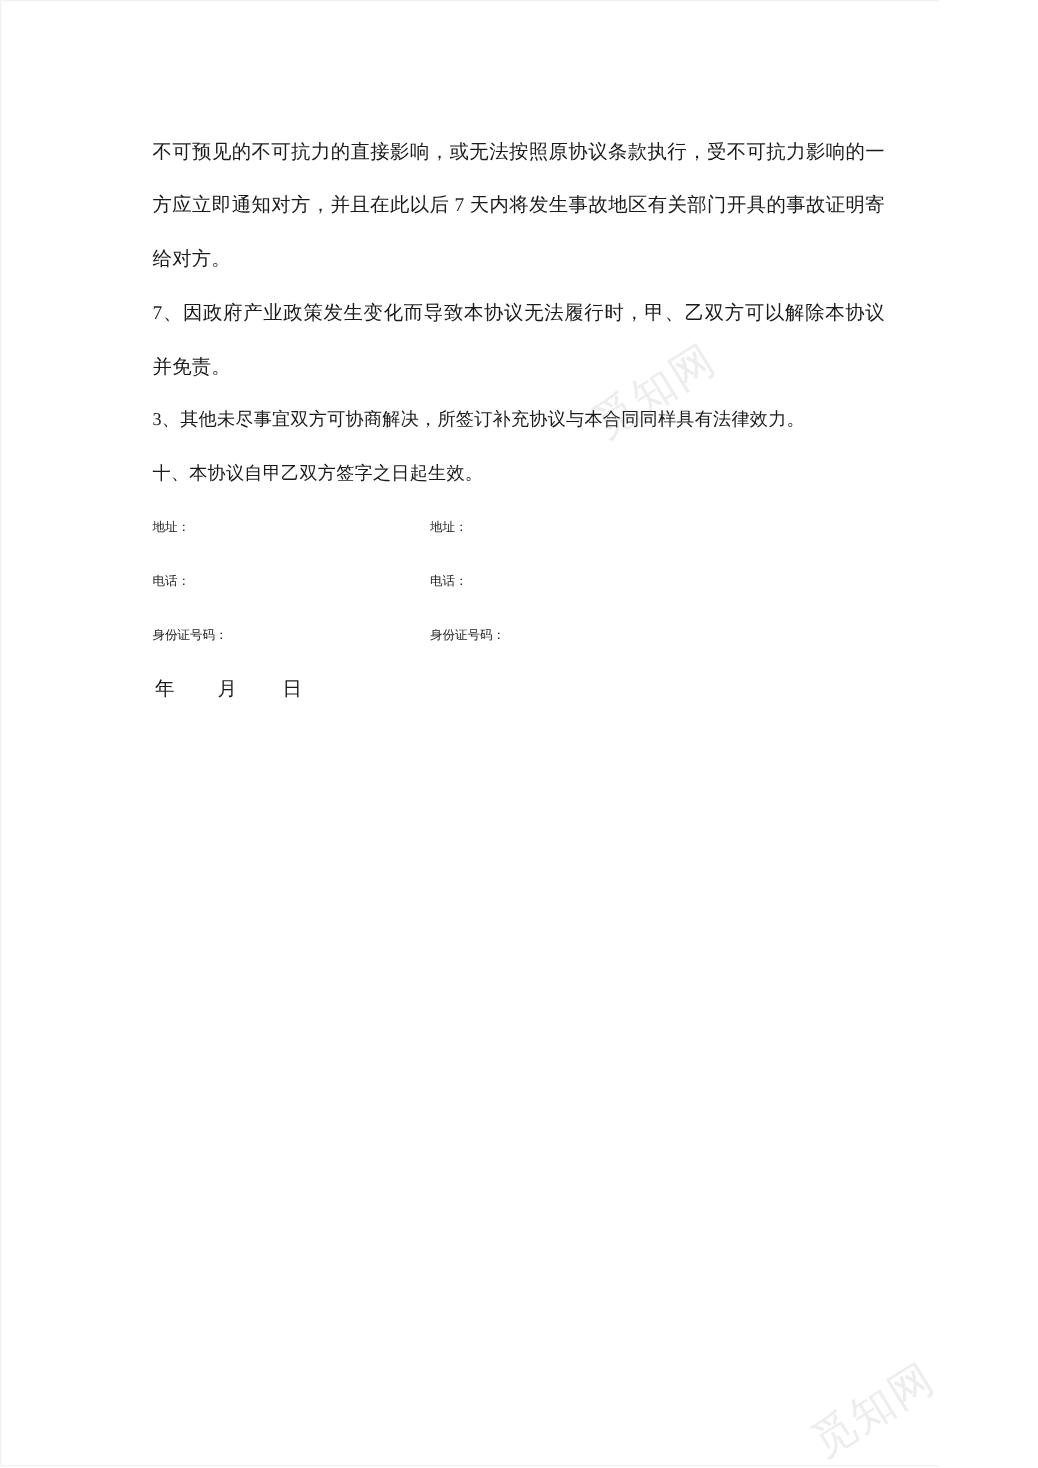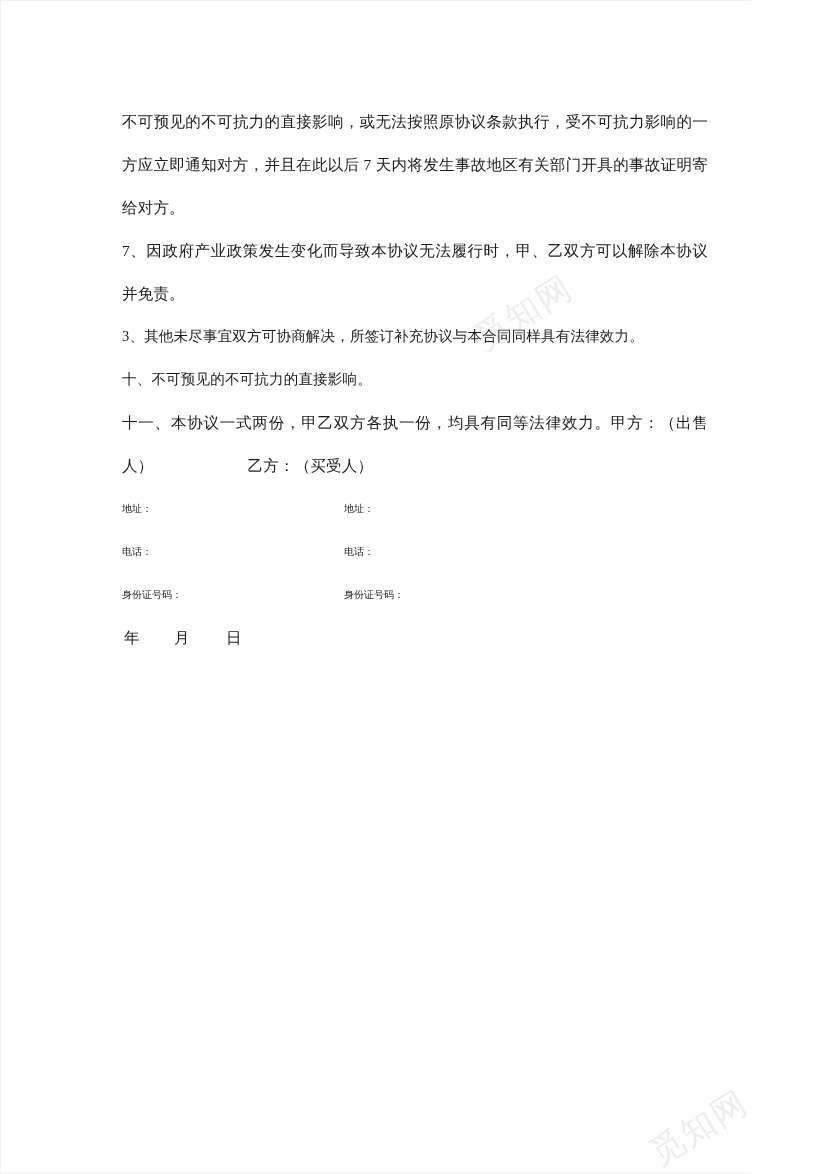--- a/index.html
+++ b/index.html
@@ -97,23 +97,22 @@
   <div class="page-frame"></div>
 
   <div class="content">
 
     <p class="para">不可预见的不可抗力的直接影响，或无法按照原协议条款执行，受不可抗力影响的一方应立即通知对方，并且在此以后 7 天内将发生事故地区有关部门开具的事故证明寄给对方。</p>
 
     <p class="para">7、因政府产业政策发生变化而导致本协议无法履行时，甲、乙双方可以解除本协议并免责。</p>
 
     <p class="para para-sm">3、其他未尽事宜双方可协商解决，所签订补充协议与本合同同样具有法律效力。</p>
 
-    <p class="para para-sm">十、不可预见的不可抗力的直接影响。</p>
+    <p class="para para-sm">十、本协议自甲乙双方签字之日起生效。</p>
 
-    <p class="para">十一、本协议一式两份，甲乙双方各执一份，均具有同等法律效力。甲方：（出售人）　　　　　　乙方：（买受人）</p>
 
     <div class="line-block">
       <span class="col-left">地址：</span>
       <span class="col-right">地址：</span>
     </div>
 
     <div class="line-block">
       <span class="col-left">电话：</span>
       <span class="col-right">电话：</span>
     </div>

